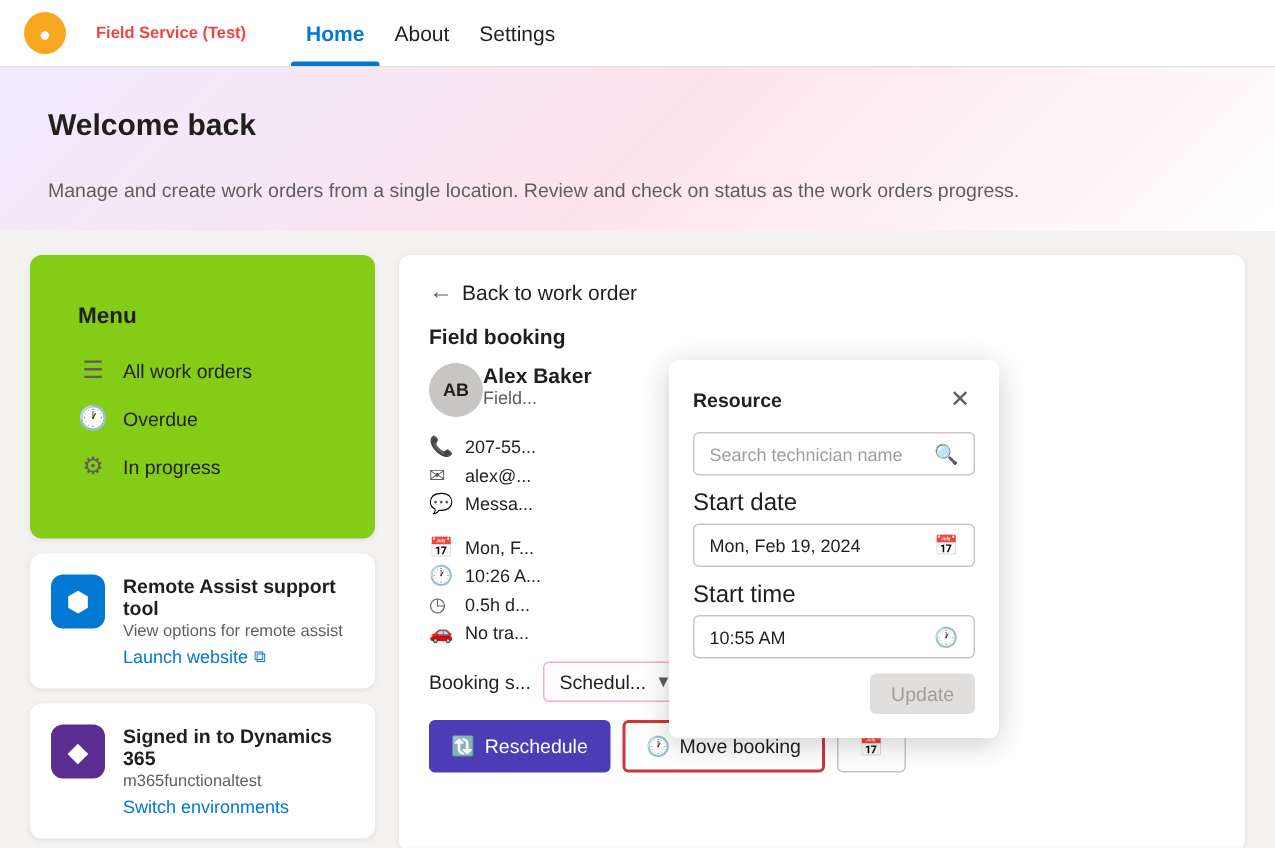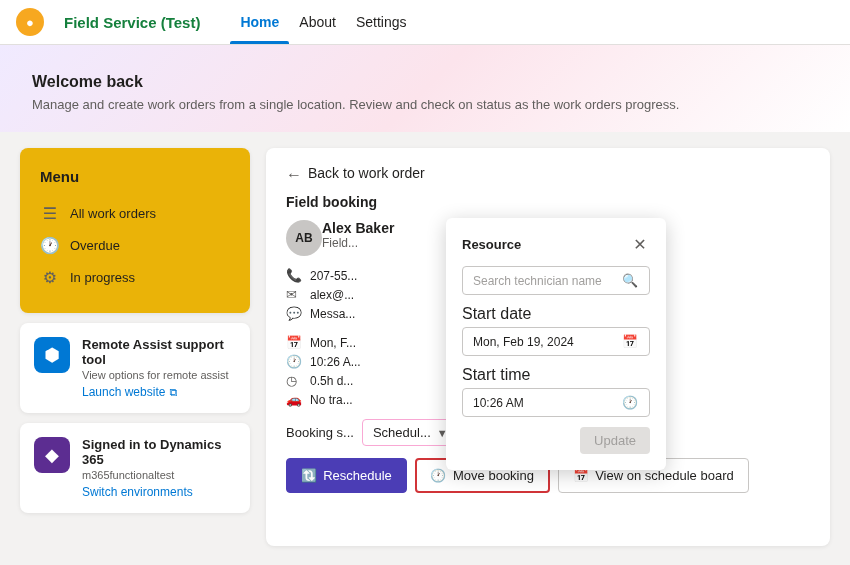--- a/index.html
+++ b/index.html
@@ -9,48 +9,48 @@
     .topnav {
       display: flex; align-items: center; height: 45px;
       background: #fff; border-bottom: 1px solid #e1dfdd;
       padding: 0 16px; gap: 20px;
     }
     .topnav-logo {
       width: 28px; height: 28px; background: #f7a820; border-radius: 50%;
       display: flex; align-items: center; justify-content: center;
       color: white; font-size: 14px; font-weight: bold;
     }
-    .topnav-title { font-weight: 600; font-size: 15px; color: #15803d; margin-right: 10px; }
+    .topnav-title { font-weight: 600; font-size: 11px; color: #ef4444; margin-right: 10px; }
     .topnav-links { display: flex; gap: 0; align-items: center; height: 100%; }
     .topnav-link {
       padding: 0 10px; height: 100%; display: flex; align-items: center;
       color: #201f1e; cursor: pointer; font-size: 14px; text-decoration: none;
       position: relative;
     }
     .topnav-link.active { color: #0078d4; font-weight: 600; }
     .topnav-link.active::after {
       content: ''; position: absolute; bottom: 0; left: 0; right: 0;
       height: 3px; background: #0078d4; border-radius: 2px 2px 0 0;
     }
 
     
     .hero {
       background: linear-gradient(135deg, #f0eaff 0%, #fce4ec 50%, #fff 100%);
       padding: 28px 32px 20px;
     }
-    .hero-title { font-size: 16px; font-weight: 600; color: #201f1e; margin-bottom: 6px; }
+    .hero-title { font-size: 20px; font-weight: 600; color: #201f1e; margin-bottom: 23px; }
     .hero-sub { font-size: 13px; color: #605e5c; }
 
     
     .main { display: flex; gap: 16px; padding: 16px 20px; height: calc(565px - 45px - 90px); }
 
     
     .left-panel { width: 230px; display: flex; flex-direction: column; gap: 10px; }
     .menu-card {
-      background: #eab308; border-radius: 8px; padding: 20px;
+      background: #84cc16; border-radius: 8px; padding: 32px;
       box-shadow: 0 1px 4px rgba(0,0,0,0.08);
     }
     .menu-title { font-weight: 600; font-size: 15px; margin-bottom: 12px; color: #201f1e; }
     .menu-item {
       display: flex; align-items: center; gap: 10px;
       padding: 6px 0; cursor: pointer; color: #201f1e; font-size: 13px;
     }
     .menu-icon { width: 20px; height: 20px; display: flex; align-items: center; justify-content: center; color: #605e5c; font-size: 16px; }
 
     .tool-card {
@@ -275,21 +275,20 @@
       <button class="btn btn-primary">
         <span>🔃</span>
         <span>Reschedule</span>
       </button>
       <button class="btn btn-secondary highlighted">
         <span>🕐</span>
         <span>Move booking</span>
       </button>
       <button class="btn btn-tertiary">
         <span>📅</span>
-        <span>View on schedule board</span>
       </button>
     </div>
 
     <div class="popup">
       <div class="popup-header">
         <span class="popup-title">Resource</span>
         <span class="popup-close">✕</span>
       </div>
 
       <div class="popup-field">
@@ -303,21 +302,21 @@
         <div class="popup-label">Start date</div>
         <div class="popup-input">
           <span>Mon, Feb 19, 2024</span>
           <span class="popup-icon">📅</span>
         </div>
       </div>
 
       <div class="popup-field">
         <div class="popup-label">Start time</div>
         <div class="popup-input">
-          <span>10:26 AM</span>
+          <span>10:55 AM</span>
           <span class="popup-icon">🕐</span>
         </div>
       </div>
 
       <div class="popup-update-btn">
         <button class="update-btn">Update</button>
       </div>
     </div>
 
   </div>

